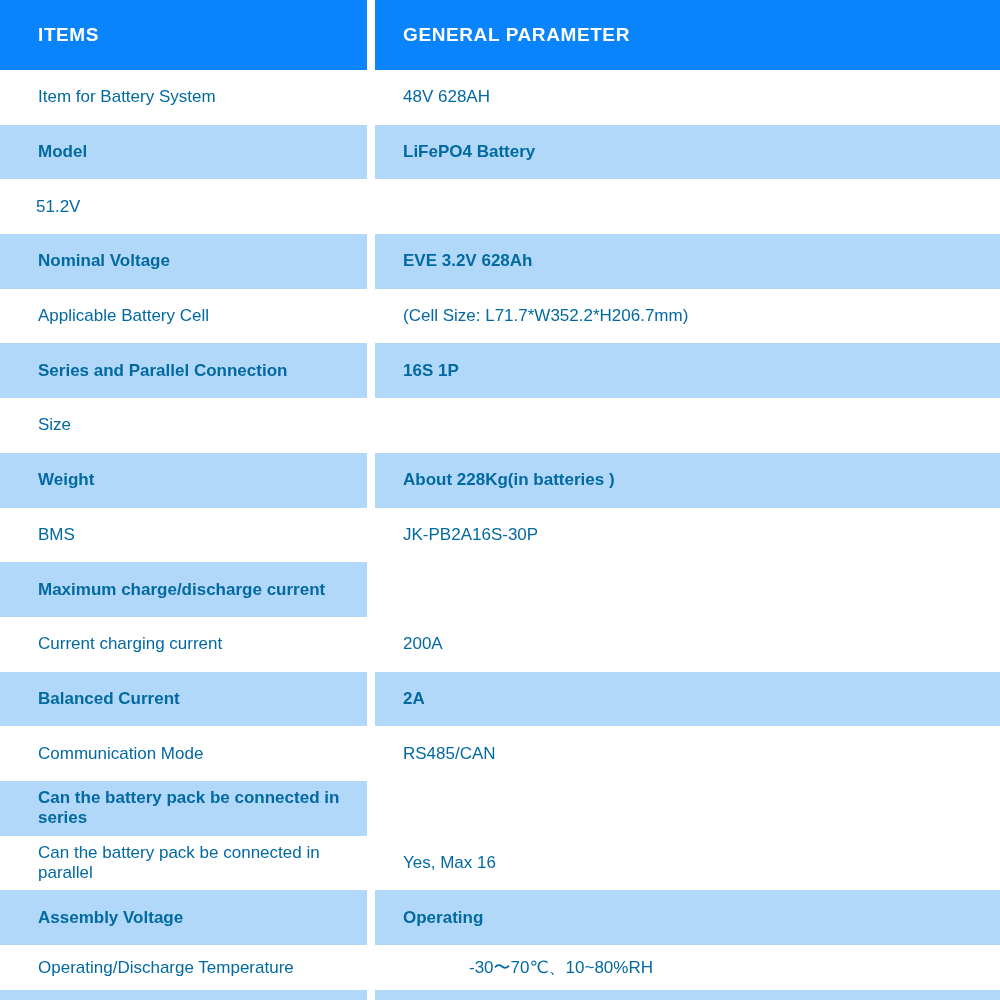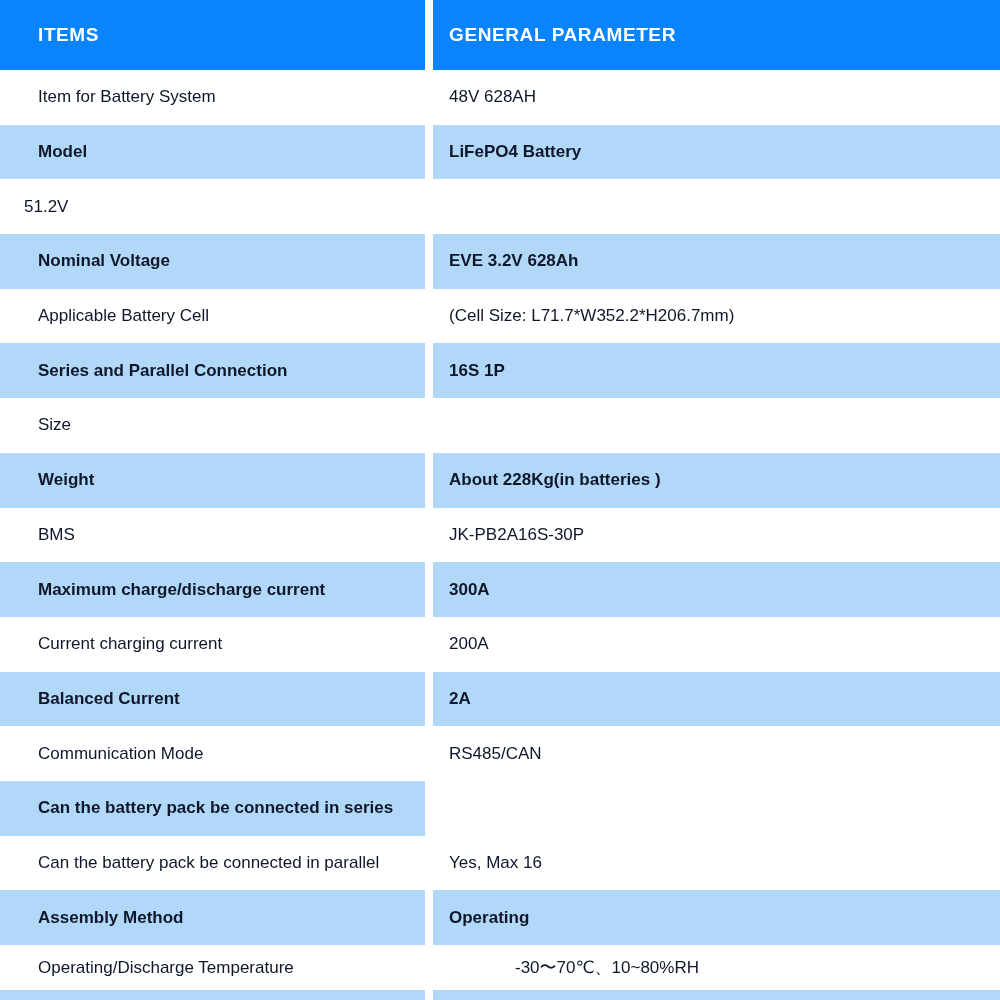--- a/index.html
+++ b/index.html
@@ -24,35 +24,35 @@
   .row.header { height: 70px; }
   .row.short  { height: 45px; gap: 33px; }
   .row.partial{ height: 10.3px; }
 
   .cell {
     display: flex;
     align-items: center;
     height: 100%;
     background: #ffffff;
   }
-  .col-item  { width: 425px; padding-left: 38px; }
+  .col-item  { width: 367px; padding-left: 38px; }
   .col-gap   { width: 8px;  background: #ffffff !important; flex: 0 0 auto; }
-  .col-value { flex: 1; padding-left: 16px; }
+  .col-value { flex: 1; padding-left: 28px; }
 
   
   .row.header .cell {
     background: #0a84fd;
     color: #ffffff;
     font-weight: bold;
     font-size: 19px;
     letter-spacing: 0.6px;
   }
 
   
-  .row.data .cell { color: #0f172a; font-size: 17px; }
+  .row.data .cell { color: #0369a1; font-size: 17px; }
   .row.data.alt .cell { background: #b1d8f8; font-weight: bold; }
   .row.partial .cell { background: #b1d8f8; }
 </style>
 </head>
 <body>
 
 <div class="spec-table">
   <div class="row header">
     <div class="cell col-item">ITEMS</div>
     <div class="col-gap"></div>
@@ -89,42 +89,41 @@
         <div class="cell col-item">Weight</div>
         <div class="col-gap"></div>
         <div class="cell col-value">About  228Kg(in batteries )</div>
       </div><div class="row data">
         <div class="cell col-item">BMS</div>
         <div class="col-gap"></div>
         <div class="cell col-value">JK-PB2A16S-30P</div>
       </div><div class="row data alt">
         <div class="cell col-item">Maximum charge/discharge current</div>
         <div class="col-gap"></div>
-        <div class="cell col-value">300A</div>
       </div><div class="row data">
         <div class="cell col-item">Current charging current</div>
         <div class="col-gap"></div>
         <div class="cell col-value">200A</div>
       </div><div class="row data alt">
         <div class="cell col-item">Balanced Current</div>
         <div class="col-gap"></div>
         <div class="cell col-value">2A</div>
       </div><div class="row data">
         <div class="cell col-item">Communication Mode</div>
         <div class="col-gap"></div>
         <div class="cell col-value">RS485/CAN</div>
       </div><div class="row data alt">
         <div class="cell col-item">Can the battery pack be connected in series</div>
         <div class="col-gap"></div>
       </div><div class="row data">
         <div class="cell col-item">Can the battery pack be connected in parallel</div>
         <div class="col-gap"></div>
         <div class="cell col-value">Yes, Max 16</div>
       </div><div class="row data alt">
-        <div class="cell col-item">Assembly Method</div>
+        <div class="cell col-item">Assembly Voltage</div>
         <div class="col-gap"></div>
         <div class="cell col-value">Operating</div>
       </div><div class="row data short">
         <div class="cell col-item">Operating/Discharge Temperature</div>
         <div class="col-gap"></div>
         <div class="cell col-value">-30〜70℃、10~80%RH</div>
       </div></div>
   <div class="row partial">
     <div class="cell col-item"></div>
     <div class="col-gap"></div>

